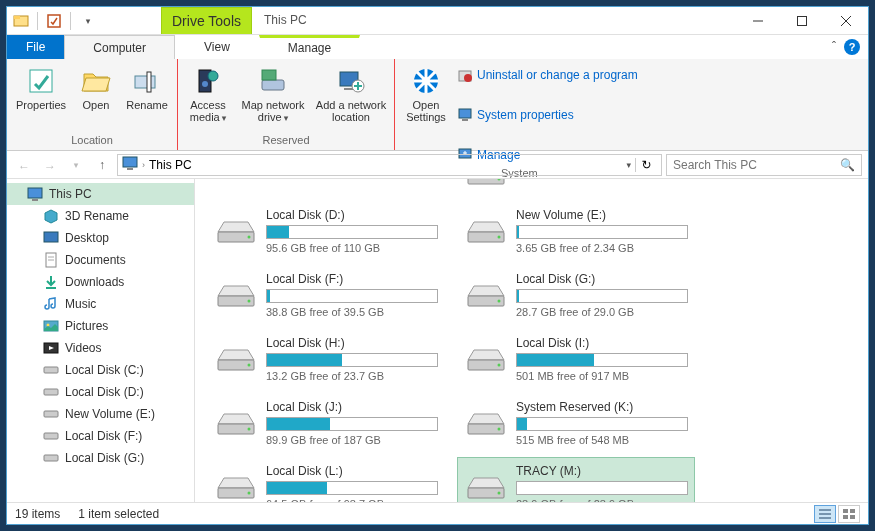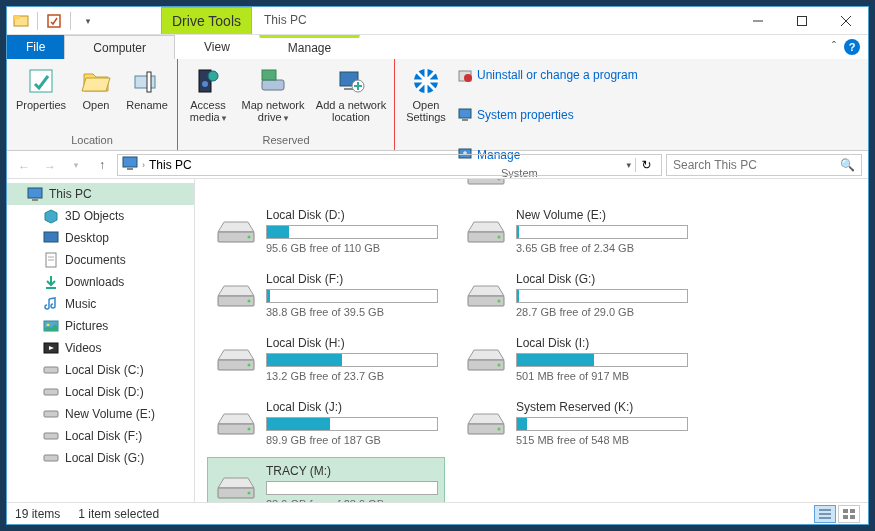--- a/index.html
+++ b/index.html
@@ -282,21 +282,21 @@
             </svg>
           </span>
         <span>This PC</span>
       </div>
       <div class="nav-item l2">
           <span class="nav-icn">
             <svg width="16" height="16">
               <path d="M8 2 L14 5 L14 12 L8 15 L2 12 L2 5 Z" fill="#4ac" stroke="#289"></path>
             </svg>
           </span>
-          <span>3D Objects</span>
+          <span>3D Rename</span>
         </div>
       <div class="nav-item l2">
           <span class="nav-icn">
             <svg width="16" height="16">
               <rect x="1" y="2" width="14" height="10" fill="#3a7abd" stroke="#256"></rect>
             </svg>
           </span>
           <span>Desktop</span>
         </div>
       <div class="nav-item l2">
@@ -505,20 +505,34 @@
                 <path d="M4 18 L10 8 L34 8 L40 18 Z" fill="#e8e8e8" stroke="#999"></path>
                 <rect x="4" y="18" width="36" height="10" rx="1" fill="#ccc" stroke="#888"></rect>
                 <circle cx="35" cy="23" r="1.5" fill="#5c5"></circle>
               </svg></span>
             <div class="drive-info">
               <div class="drive-name">System Reserved (K:)</div>
               <div class="drive-bar">
                 <div class="drive-bar-fill" style="width:6%"></div>
               </div>
               <div class="drive-free">515 MB free of 548 MB</div>
+            </div>
+          </div>
+          <div class="drive-item">
+            <span class="drive-icon"><svg width="44" height="34" viewBox="0 0 44 34">
+                <path d="M4 18 L10 8 L34 8 L40 18 Z" fill="#e8e8e8" stroke="#999"></path>
+                <rect x="4" y="18" width="36" height="10" rx="1" fill="#ccc" stroke="#888"></rect>
+                <circle cx="35" cy="23" r="1.5" fill="#5c5"></circle>
+              </svg></span>
+            <div class="drive-info">
+              <div class="drive-name">Local Disk (L:)</div>
+              <div class="drive-bar">
+                <div class="drive-bar-fill" style="width:35%"></div>
+              </div>
+              <div class="drive-free">64.5 GB free of 98.7 GB</div>
             </div>
           </div>
           <div class="drive-item selected">
             <span class="drive-icon"><svg width="44" height="34" viewBox="0 0 44 34">
                 <path d="M4 18 L10 8 L34 8 L40 18 Z" fill="#e8e8e8" stroke="#999"></path>
                 <rect x="4" y="18" width="36" height="10" rx="1" fill="#ccc" stroke="#888"></rect>
                 <circle cx="35" cy="23" r="1.5" fill="#5c5"></circle>
               </svg></span>
             <div class="drive-info">
               <div class="drive-name">TRACY (M:)</div>

